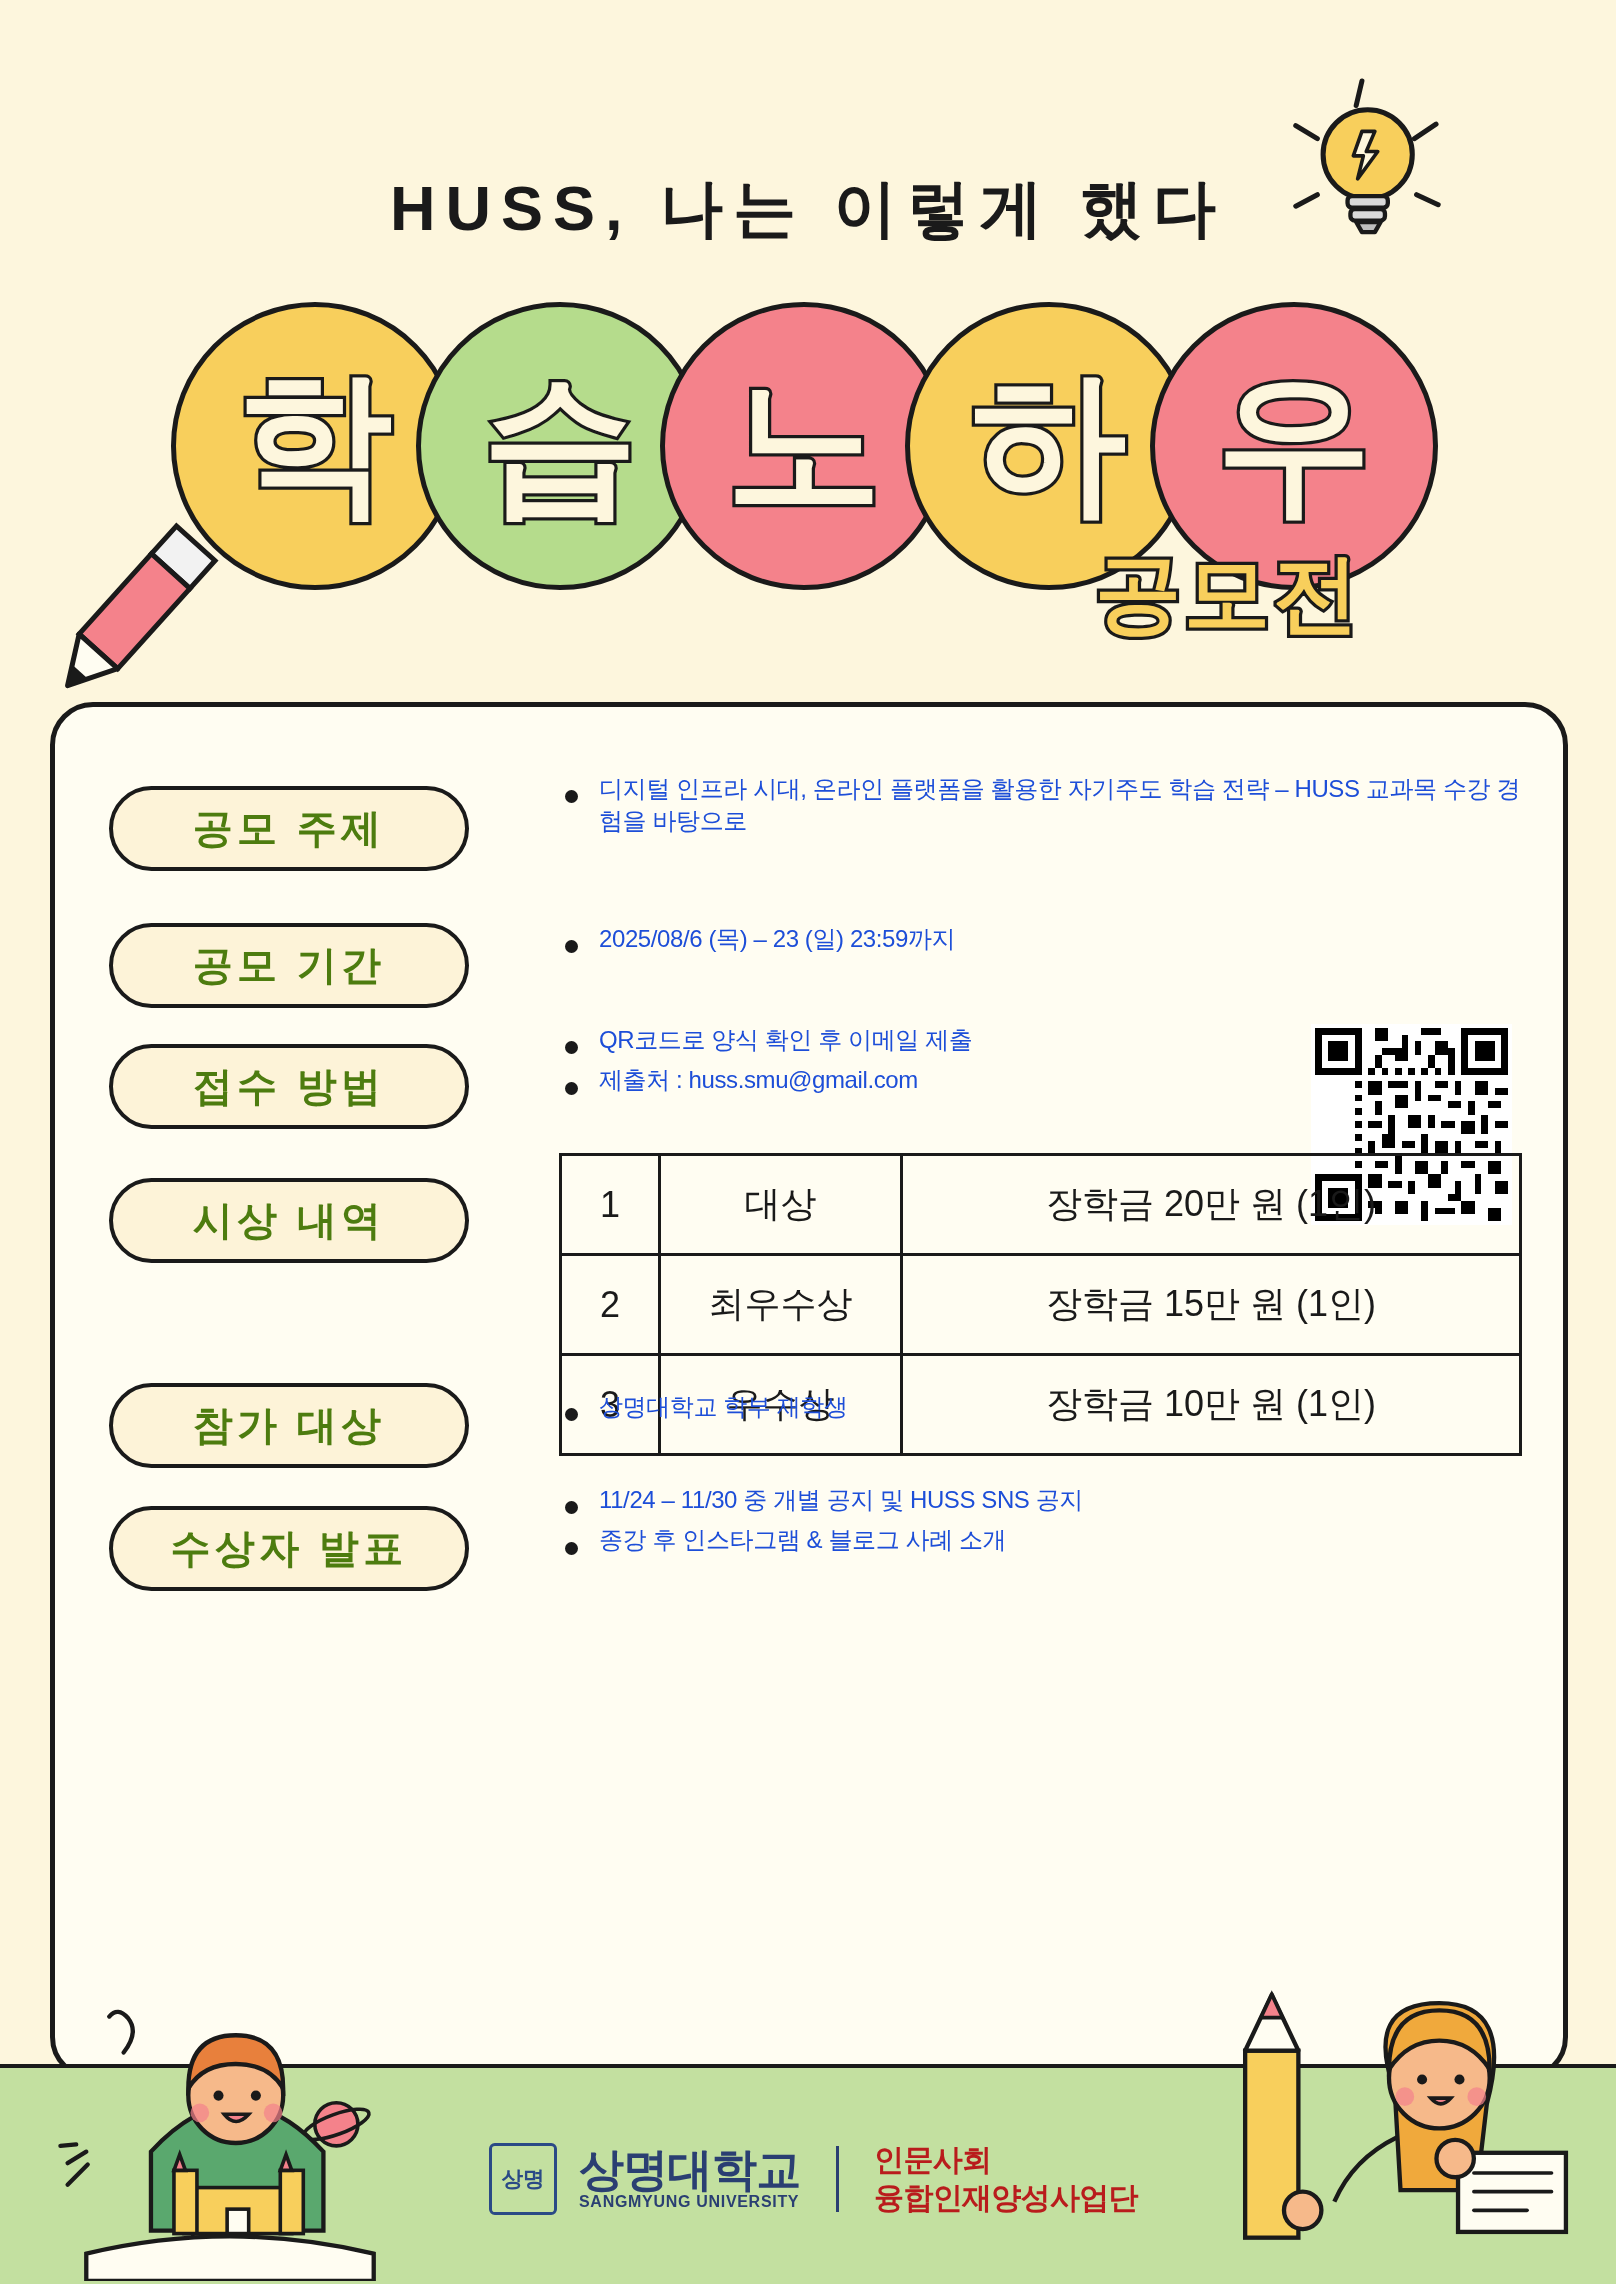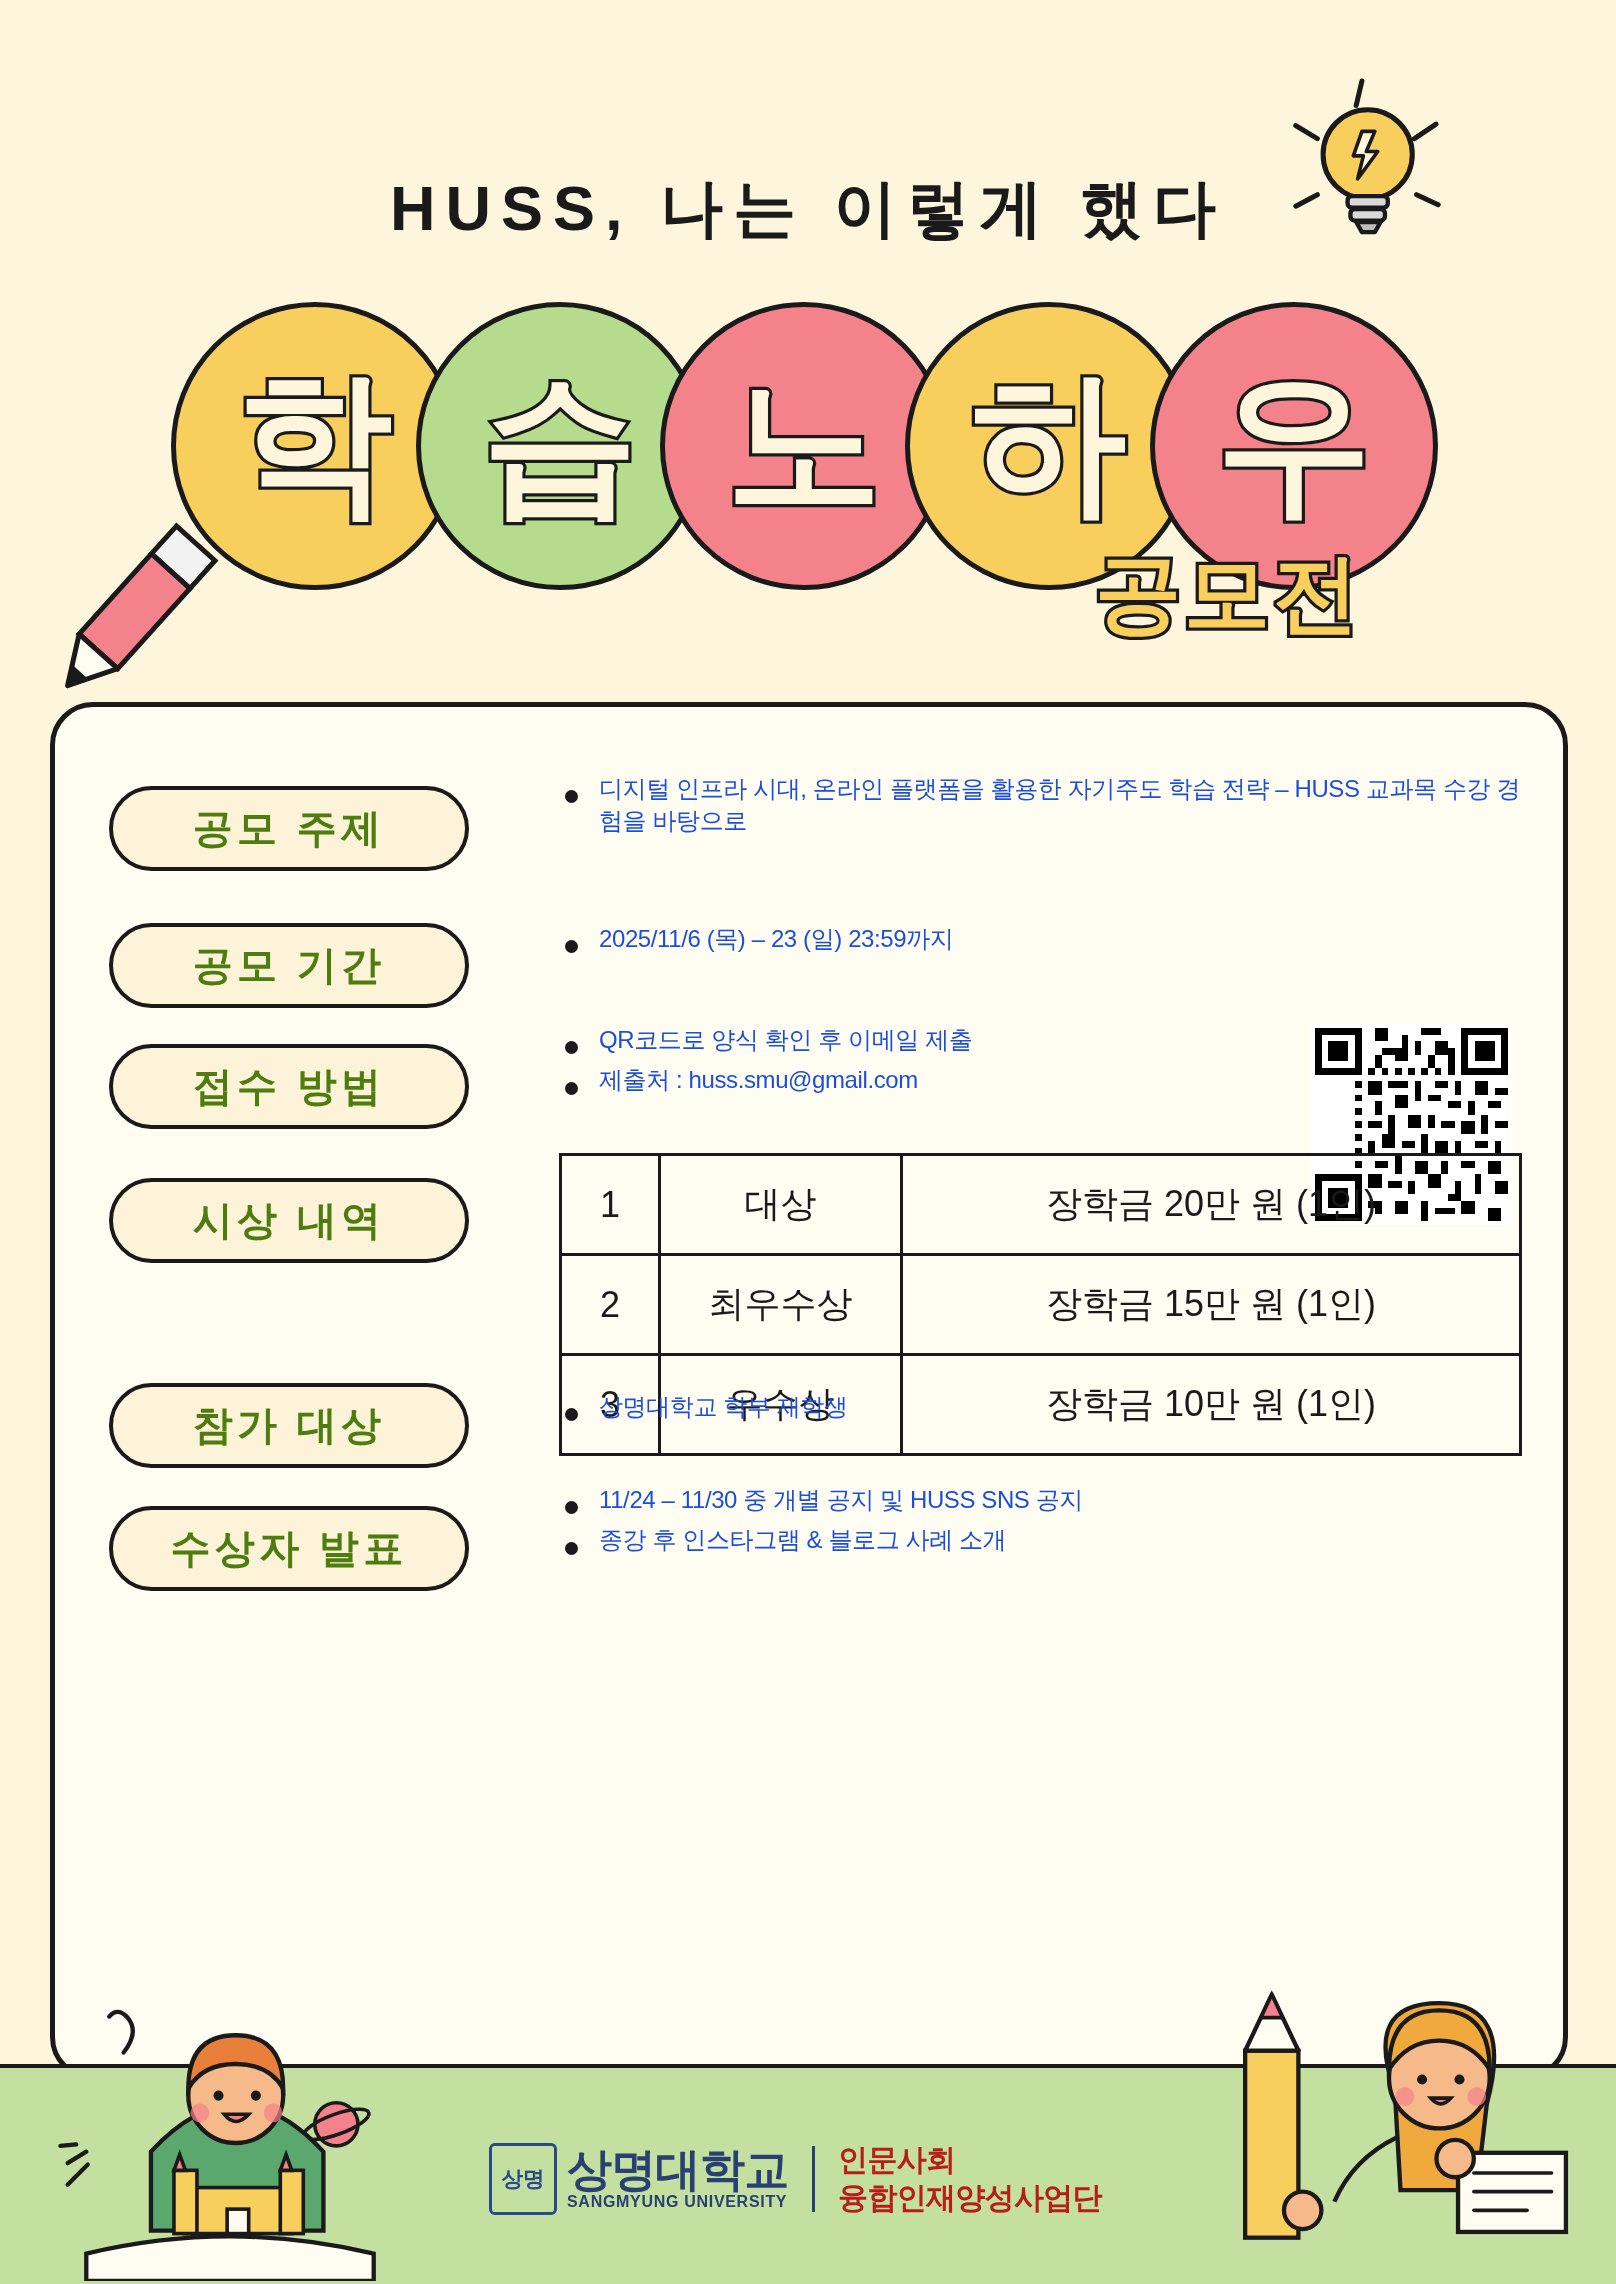--- a/index.html
+++ b/index.html
@@ -210,21 +210,21 @@
     height: 220px;
     background: #c3e0a0;
     border-top: 4.3px solid #1a1a1a;
   }
   .footer-logo {
     position: absolute;
     top: 2141px;
     left: 489px;
     display: flex;
     align-items: center;
-    gap: 10px;
+    gap: 22px;
   }
   .logo-mark {
     width: 62px;
     height: 66px;
     border: 3.6px solid #2a4a86;
     border-radius: 5.8px;
     position: relative;
     background: #c3e0a0;
     color: #2a4a86;
     font-size: 21.6px;
@@ -328,21 +328,21 @@
     <div class="row" id="row-topic">
       <div class="pill">공모 주제</div>
       <div class="bullets">
         <div class="bullet">디지털 인프라 시대, 온라인 플랫폼을 활용한 자기주도 학습 전략 – HUSS 교과목 수강 경험을 바탕으로</div>
       </div>
     </div>
 
     <div class="row" id="row-period">
       <div class="pill">공모 기간</div>
       <div class="bullets">
-        <div class="bullet">2025/11/6 (목) – 23 (일) 23:59까지</div>
+        <div class="bullet">2025/08/6 (목) – 23 (일) 23:59까지</div>
       </div>
     </div>
 
     <div class="row" id="row-apply">
       <div class="pill">접수 방법</div>
       <div class="bullets">
         <div class="bullet">QR코드로 양식 확인 후 이메일 제출</div>
         <div class="bullet">제출처 : huss.smu@gmail.com</div>
       </div>
       <div class="qr">

